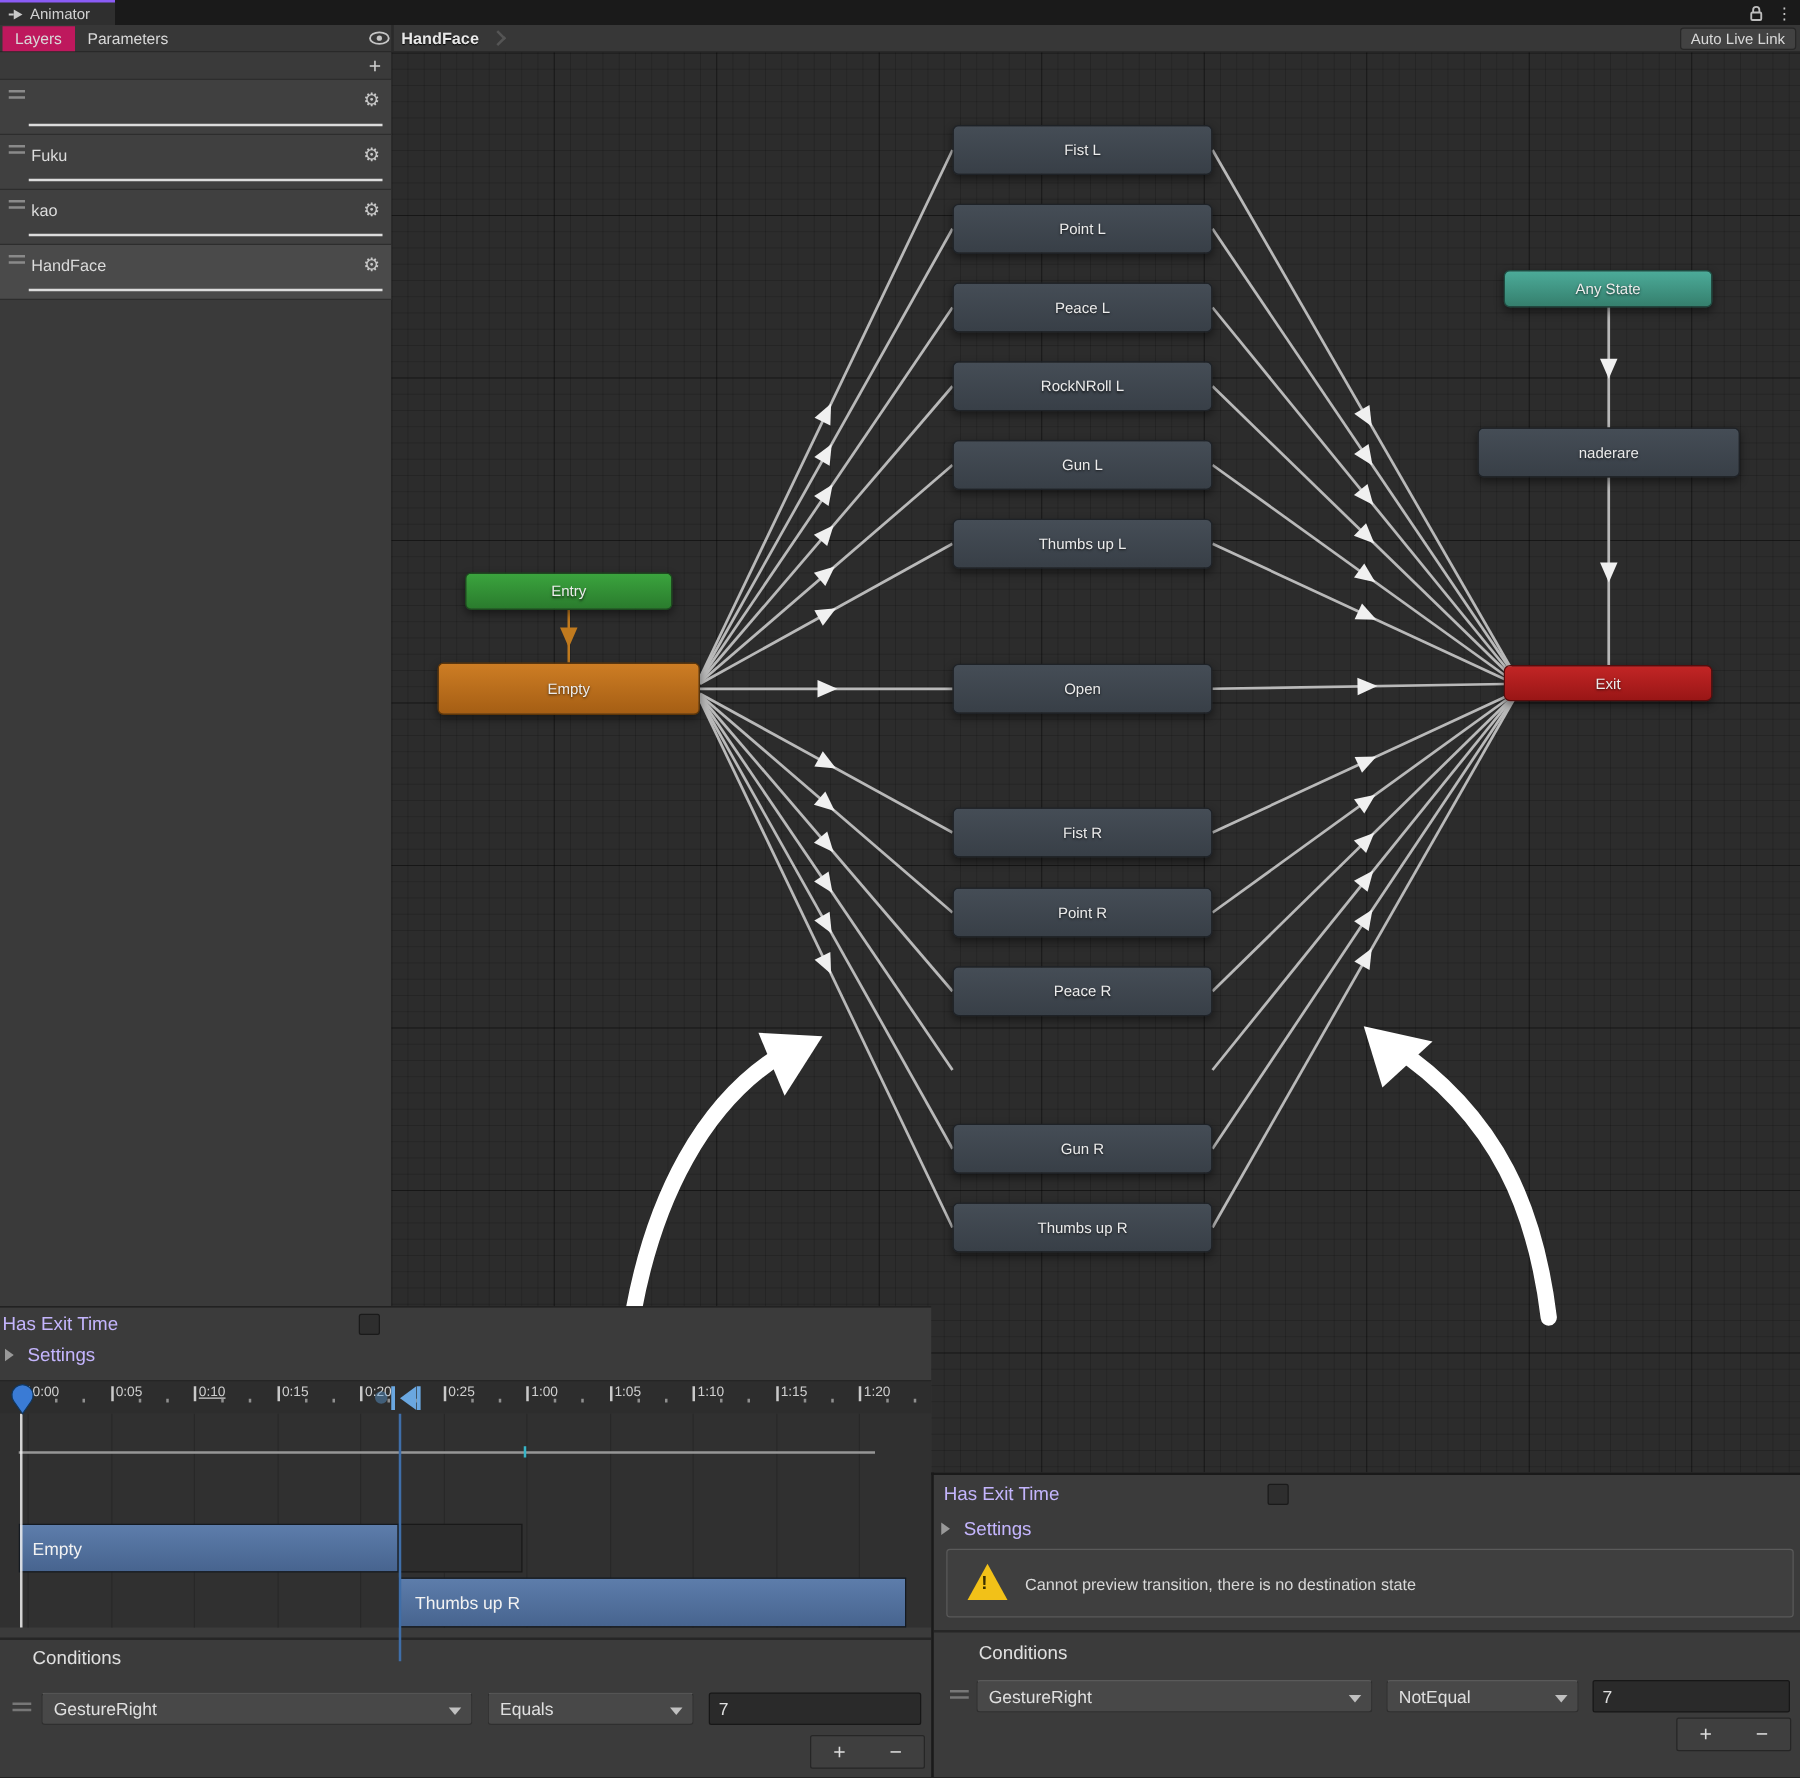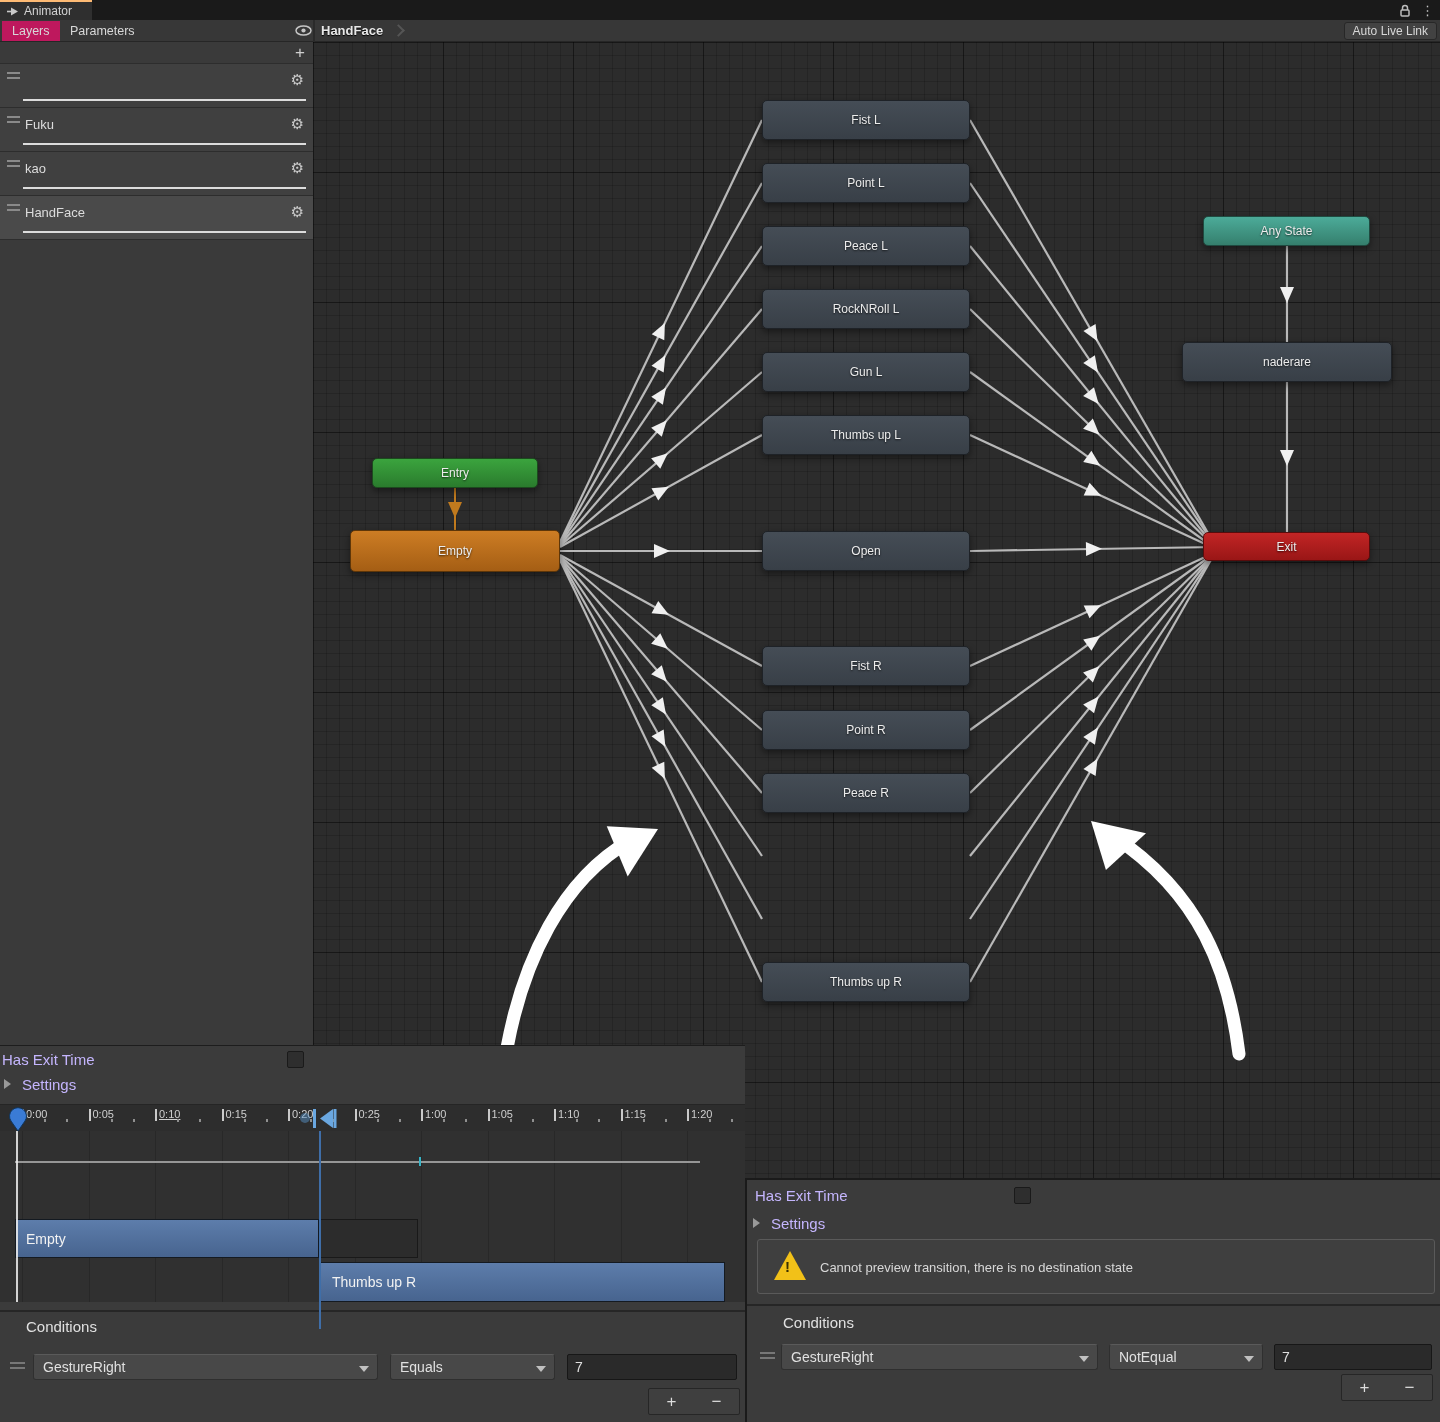--- a/index.html
+++ b/index.html
@@ -3,21 +3,21 @@
 <meta charset="utf-8">
 <style>
   * { margin:0; padding:0; box-sizing:border-box; }
   html,body { background:#161616; }
   body { font-family:"Liberation Sans", sans-serif; }
   #app { position:relative; width:1440px; height:1422px; background:#2b2b2b; overflow:hidden; }
 
   
   .titlebar { position:absolute; left:0; top:0; width:1440px; height:20px; background:#1a1a1a; }
   .wintab { position:absolute; left:0; top:0; width:92px; height:20px; background:#2f2f2f;
-            border-top:2px solid #fdba74; display:flex; align-items:center; gap:5px; padding-left:6px;
+            border-top:2px solid #8b5cf6; display:flex; align-items:center; gap:5px; padding-left:6px;
             color:#d2d2d2; font-size:12px; }
   .titlebar-icons { position:absolute; right:6px; top:0; height:20px; display:flex; align-items:center; gap:10px; color:#bdbdbd; }
   .kebab { font-size:13px; letter-spacing:0; color:#c5c5c5; }
 
   
   .toolbar { position:absolute; left:0; top:20px; width:1440px; height:22px; background:#373737; border-bottom:1px solid #262626; }
   .ptab { position:absolute; top:1px; height:20px; display:flex; align-items:center; padding:0 10px; font-size:12.5px; color:#d8d8d8; }
   .ptab.sel { background:#be185d; }
   .eye { position:absolute; left:295px; top:4px; }
   .tool-sep { position:absolute; left:313px; top:0; width:2px; height:22px; background:#2a2a2a; }
@@ -329,20 +329,23 @@
         <span>Open</span>
       </div>
       <div class="gnode normal" style="left: 449px; top: 604px; width: 208px; height: 40px;">
         <span>Fist R</span>
       </div>
       <div class="gnode normal" style="left: 449px; top: 668px; width: 208px; height: 40px;">
         <span>Point R</span>
       </div>
       <div class="gnode normal" style="left: 449px; top: 731px; width: 208px; height: 40px;">
         <span>Peace R</span>
+      </div>
+      <div class="gnode normal" style="left: 449px; top: 857px; width: 208px; height: 40px;">
+        <span>Gun R</span>
       </div>
       <div class="gnode normal" style="left: 449px; top: 920px; width: 208px; height: 40px;">
         <span>Thumbs up R</span>
       </div>
       <div class="gnode entry" style="left: 59px; top: 416px; width: 166px; height: 30px;">
         <span>Entry</span>
       </div>
       <div class="gnode empty" style="left: 37px; top: 488px; width: 210px; height: 42px;">
         <span>Empty</span>
       </div>

